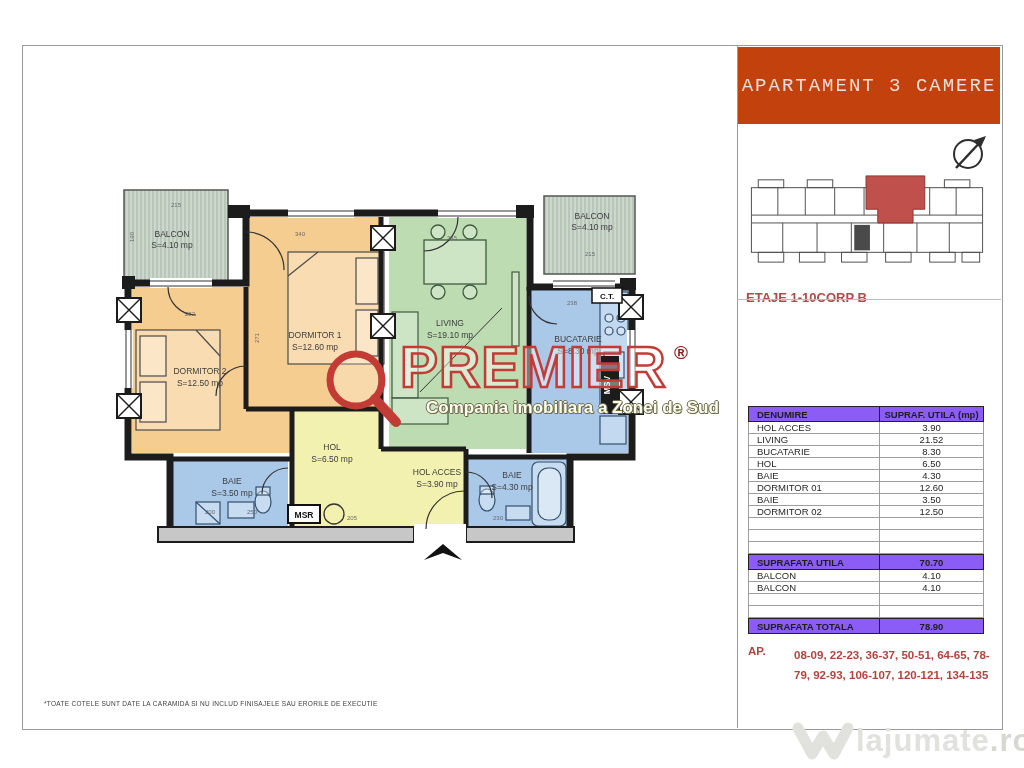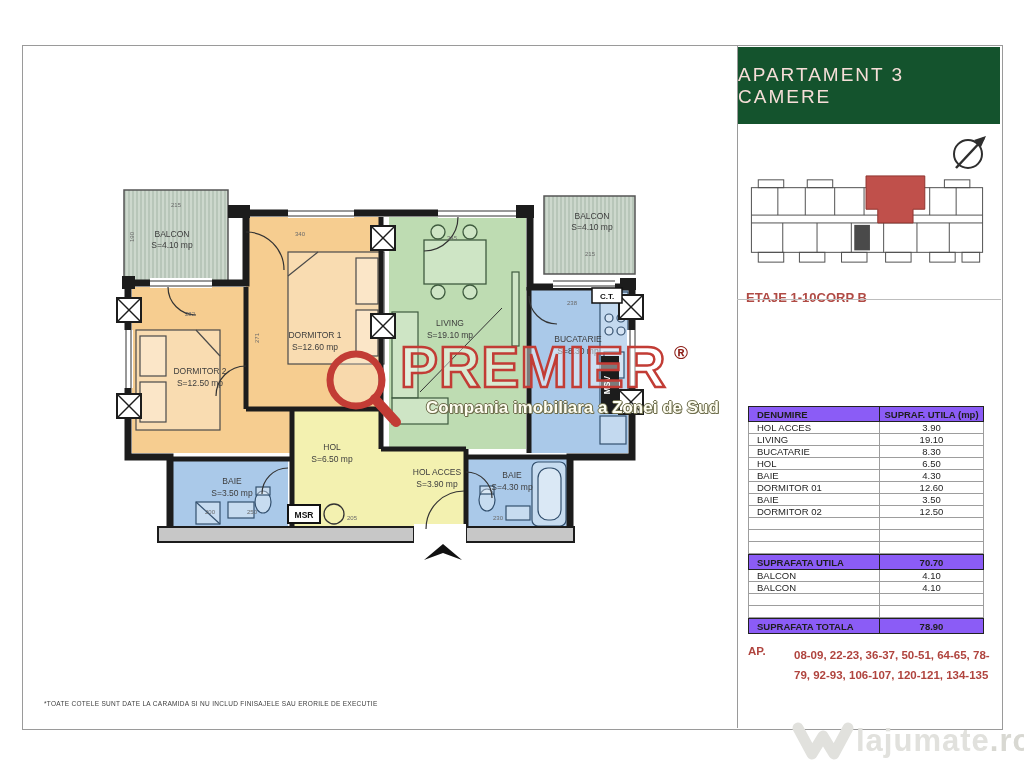--- a/index.html
+++ b/index.html
@@ -3,22 +3,22 @@
 <meta charset="utf-8">
 <style>
   html,body { margin:0; padding:0; width:1024px; height:768px; background:#fff;
               font-family:"Liberation Sans", sans-serif; overflow:hidden; position:relative; }
   .abs { position:absolute; }
   
   #frame { left:22px; top:45px; width:979px; height:683px; border:1.5px solid #9a9a9a; }
   #panel-divider { left:737px; top:45px; width:1px; height:683px; background:#9a9a9a; }
 
   
-  #red-header { left:738px; top:47px; width:262px; height:77px; background:#14532d;
-                display:flex; align-items:center; justify-content:center; }
+  #red-header { left:738px; top:47px; width:262px; height:77px; background:#c2410c;
+                display:flex; align-items:center; justify-content:center;font-family:Liberation Mono, monospace; }
   #red-header span { color:#f6ded8; font-size:19px; letter-spacing:2px; }
   #etaje-row { left:746px; top:290px; width:242px; display:flex; justify-content:flex-start;
                color:#b04a44; font-weight:bold; font-size:13px; }
   #panel-hline { left:737px; top:299px; width:264px; height:1px; background:#bdbdbd; }
 
   
   #tbl { left:748px; top:406px; width:236px; font-size:9.5px; color:#1e1e1e; }
   .trow { display:flex; align-items:stretch; height:11px; border:1px solid #9d9d9d; border-top:none; background:#fff; }
   .trow .c1 { width:122px; padding-left:8px; display:flex; align-items:center; border-right:1px solid #9d9d9d; }
   .trow .c2 { flex:1; display:flex; align-items:center; justify-content:center; }
@@ -310,21 +310,21 @@
   <div class="trow tsec">
     <div class="c1">DENUMIRE</div>
     <div class="c2">SUPRAF. UTILA (mp)</div>
   </div>
   <div class="trow">
       <div class="c1">HOL ACCES</div>
       <div class="c2">3.90</div>
     </div>
   <div class="trow">
       <div class="c1">LIVING</div>
-      <div class="c2">19.10</div>
+      <div class="c2">21.52</div>
     </div>
   <div class="trow">
       <div class="c1">BUCATARIE</div>
       <div class="c2">8.30</div>
     </div>
   <div class="trow">
       <div class="c1">HOL</div>
       <div class="c2">6.50</div>
     </div>
   <div class="trow">

